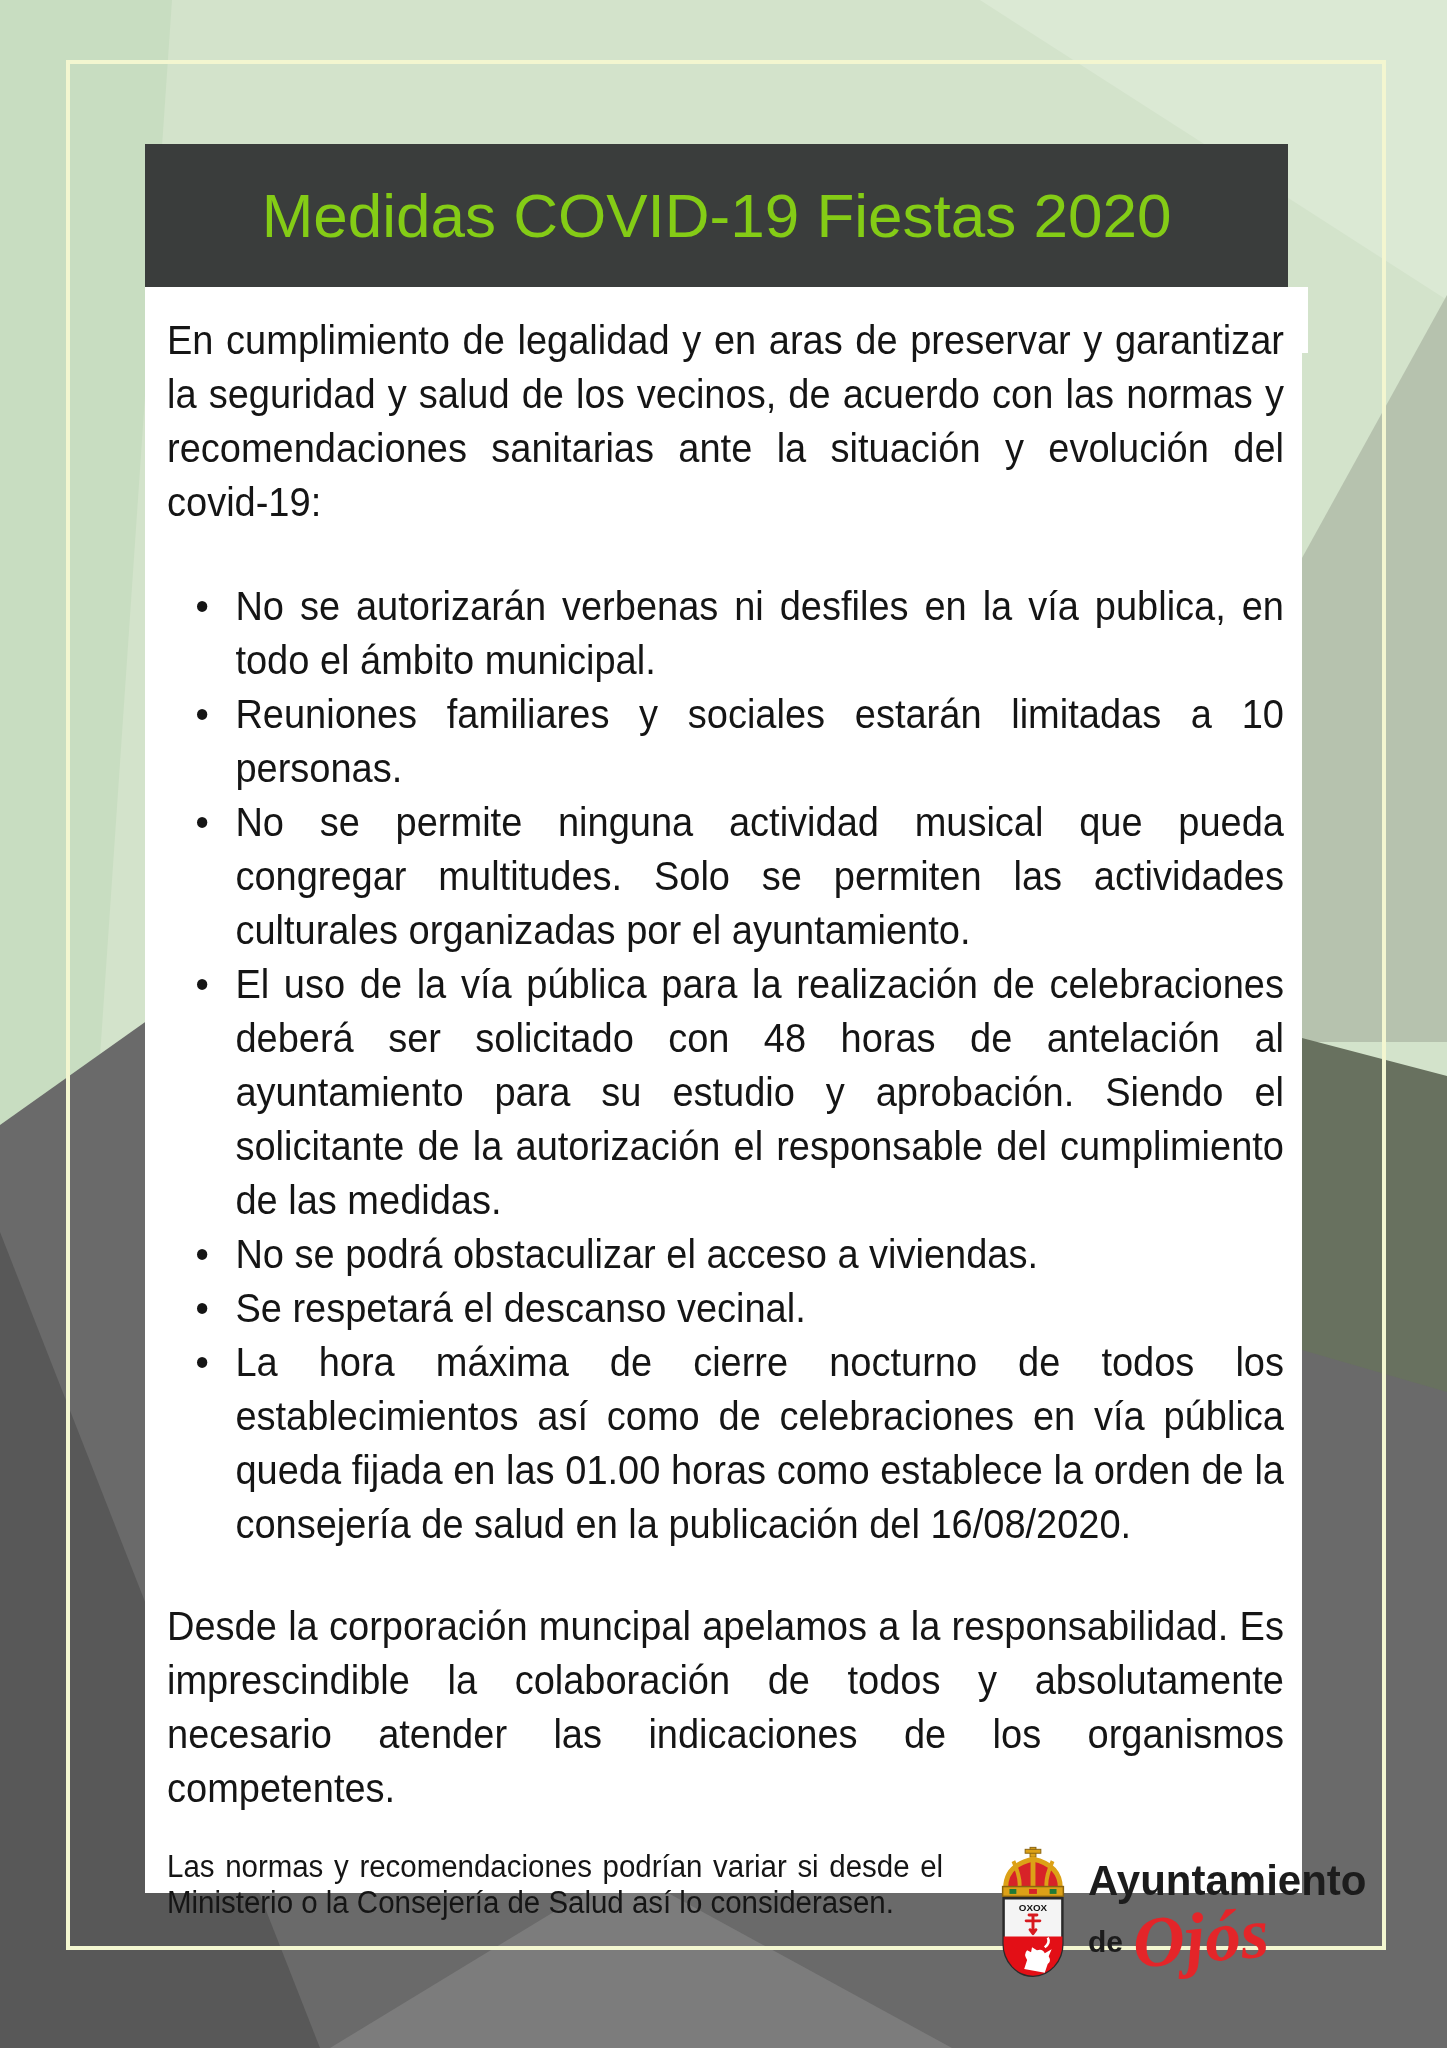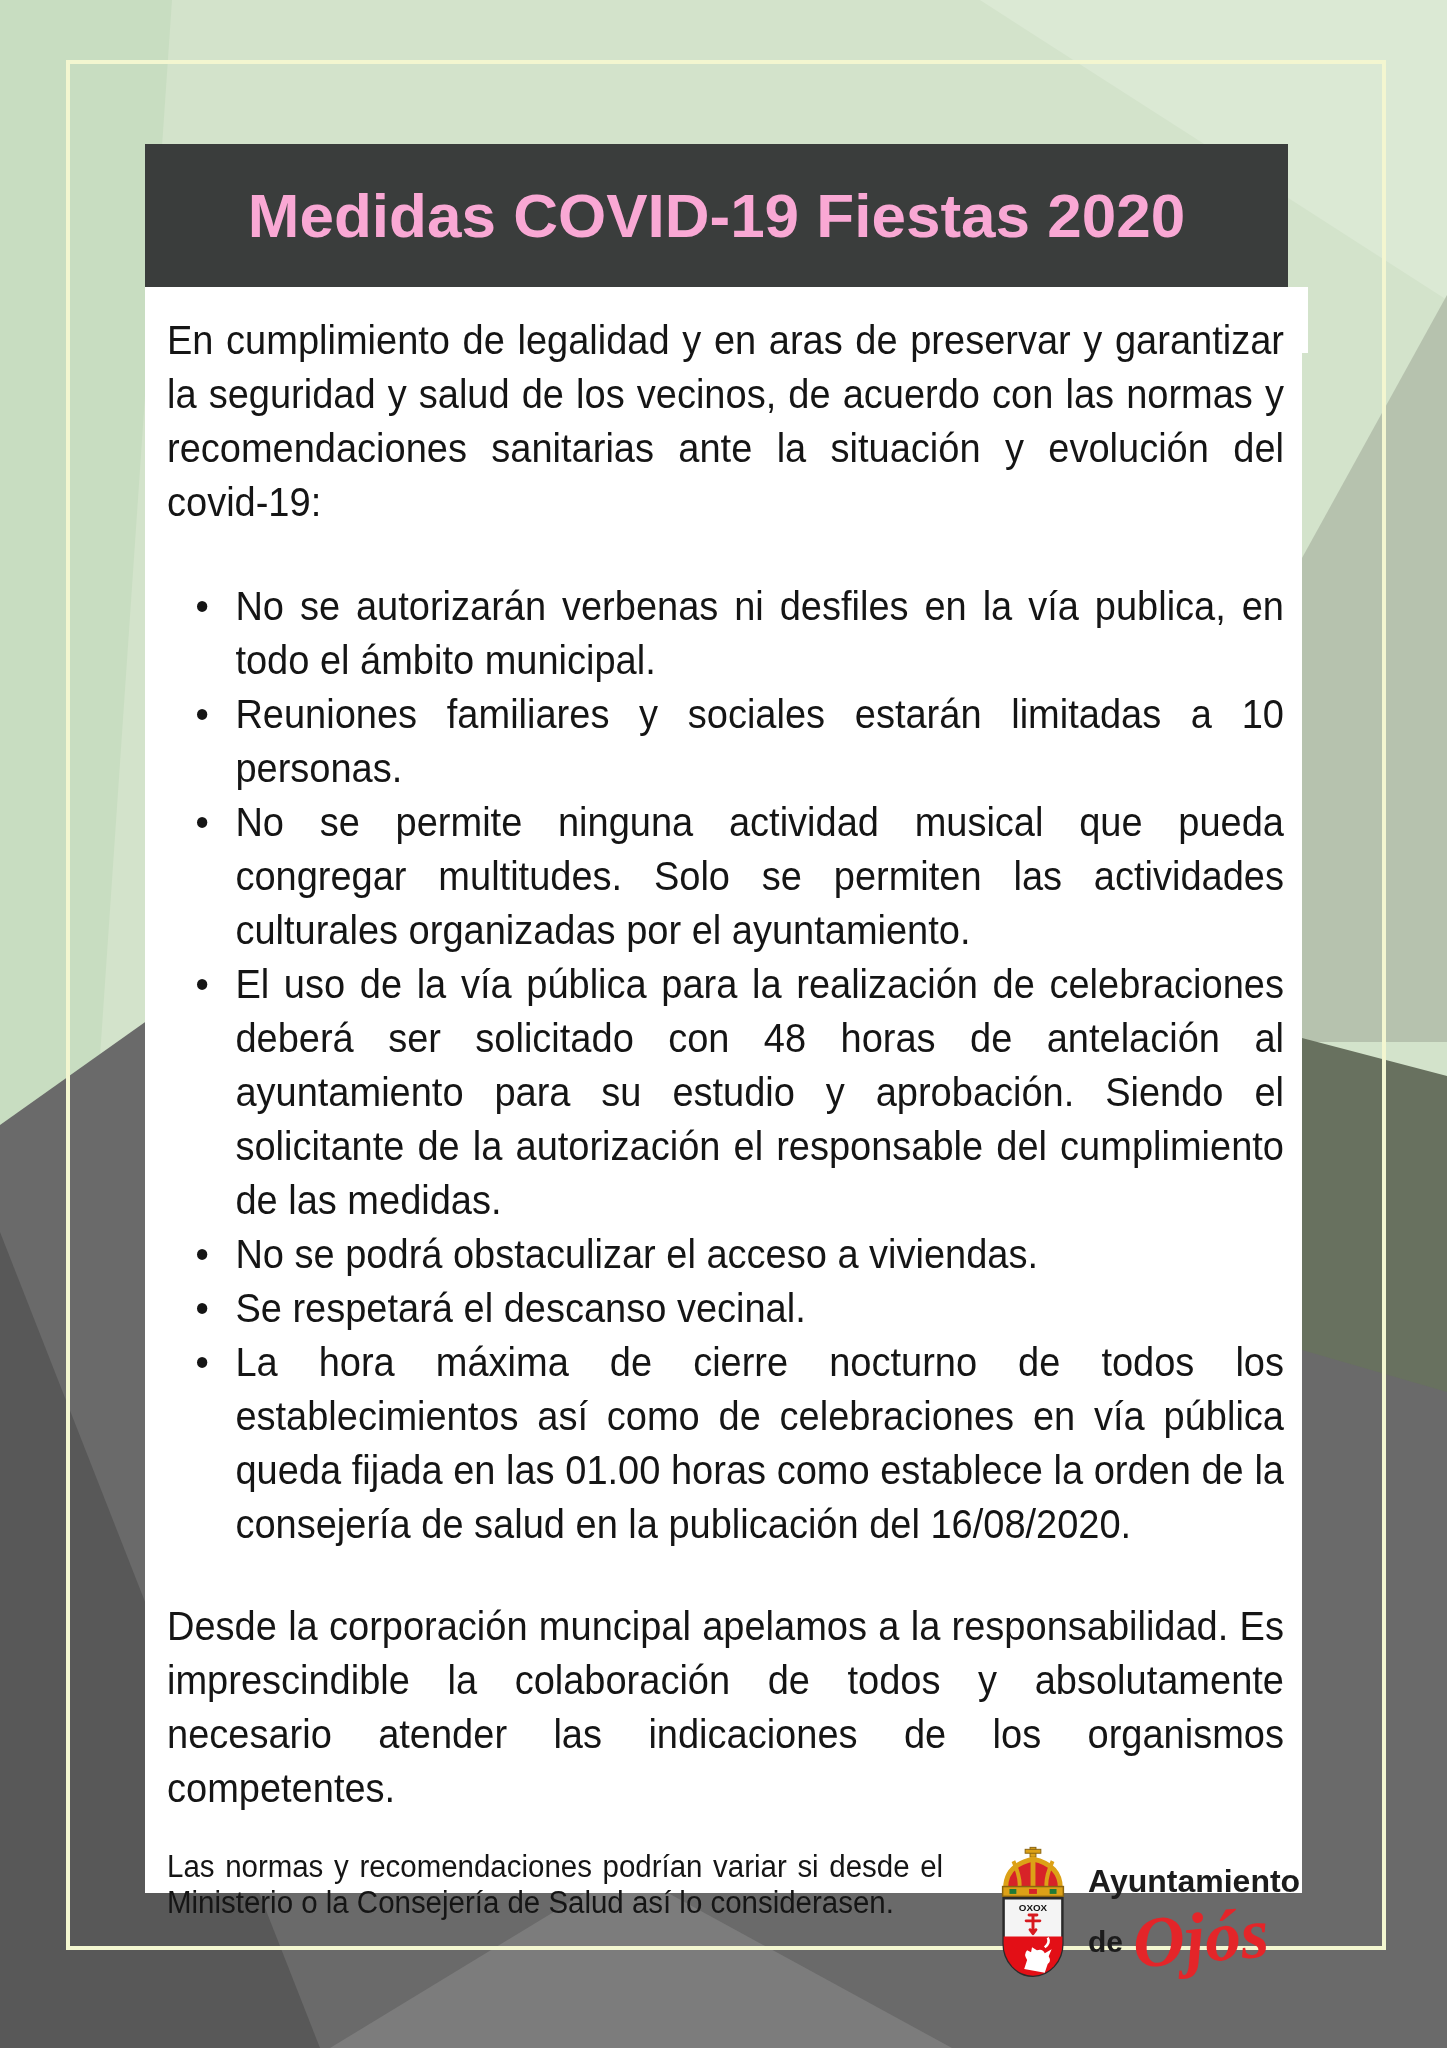--- a/index.html
+++ b/index.html
@@ -27,21 +27,21 @@
   
   .card {
     position:absolute; left:145px; top:287px; width:1157px; height:1606px;
     background:#ffffff;
   }
   .titlebar {
     position:absolute; left:145px; top:144px; width:1143px; height:143px;
     background:#3a3d3c; display:flex; align-items:center; justify-content:center;
   }
   .titlebar h1 {
-    margin:12px; color:#f9a8d4; font-size:62px; font-weight:bold; letter-spacing:0px;
+    margin:12px; color:#84cc16; font-size:62px; font-weight:normal; letter-spacing:0px;
     font-family:"Liberation Sans", sans-serif; white-space:nowrap;
   }
   .corner-step {
     position:absolute; left:1288px; top:287px; width:20px; height:66px; background:#ffffff;
   }
 
   
   .body {
     position:absolute; inset:0; padding:16px 18px 0 22px; box-sizing:border-box;
     color:#151515; font-size:40px; line-height:54px;
@@ -56,21 +56,21 @@
   .closing { margin:48px 0 0 0; text-align:justify; }
 
   .footer-row { display:flex; margin-top:28px; align-items:flex-start; }
   .footnote {
     margin:6px 0 0 0; width:855px; font-size:31px; line-height:36px; text-align:justify;
   }
   
   .logo { margin-left:auto; display:flex; align-items:center; width:300px; height:142px; }
   .coat { width:98px; height:138px; flex:0 0 auto; }
   .logo-text { margin-left:6px; }
-  .logo-org  { font-size:32px; font-weight:bold; color:#1c1c1c; letter-spacing:0px; }
+  .logo-org  { font-size:42px; font-weight:bold; color:#1c1c1c; letter-spacing:0px; }
   .logo-de-row { display:flex; align-items:center; margin-top:2px; }
   .logo-de   { font-size:30px; font-weight:bold; color:#1c1c1c; }
   .logo-ojos {
     font-family:"Liberation Serif", serif; font-style:italic; font-weight:bold;
     font-size:72px; color:#e42529; margin-left:10px; line-height:64px;
     transform:rotate(-5deg) translateY(-4px); display:inline-block;
   }
 </style>
 </head>
 <body>

